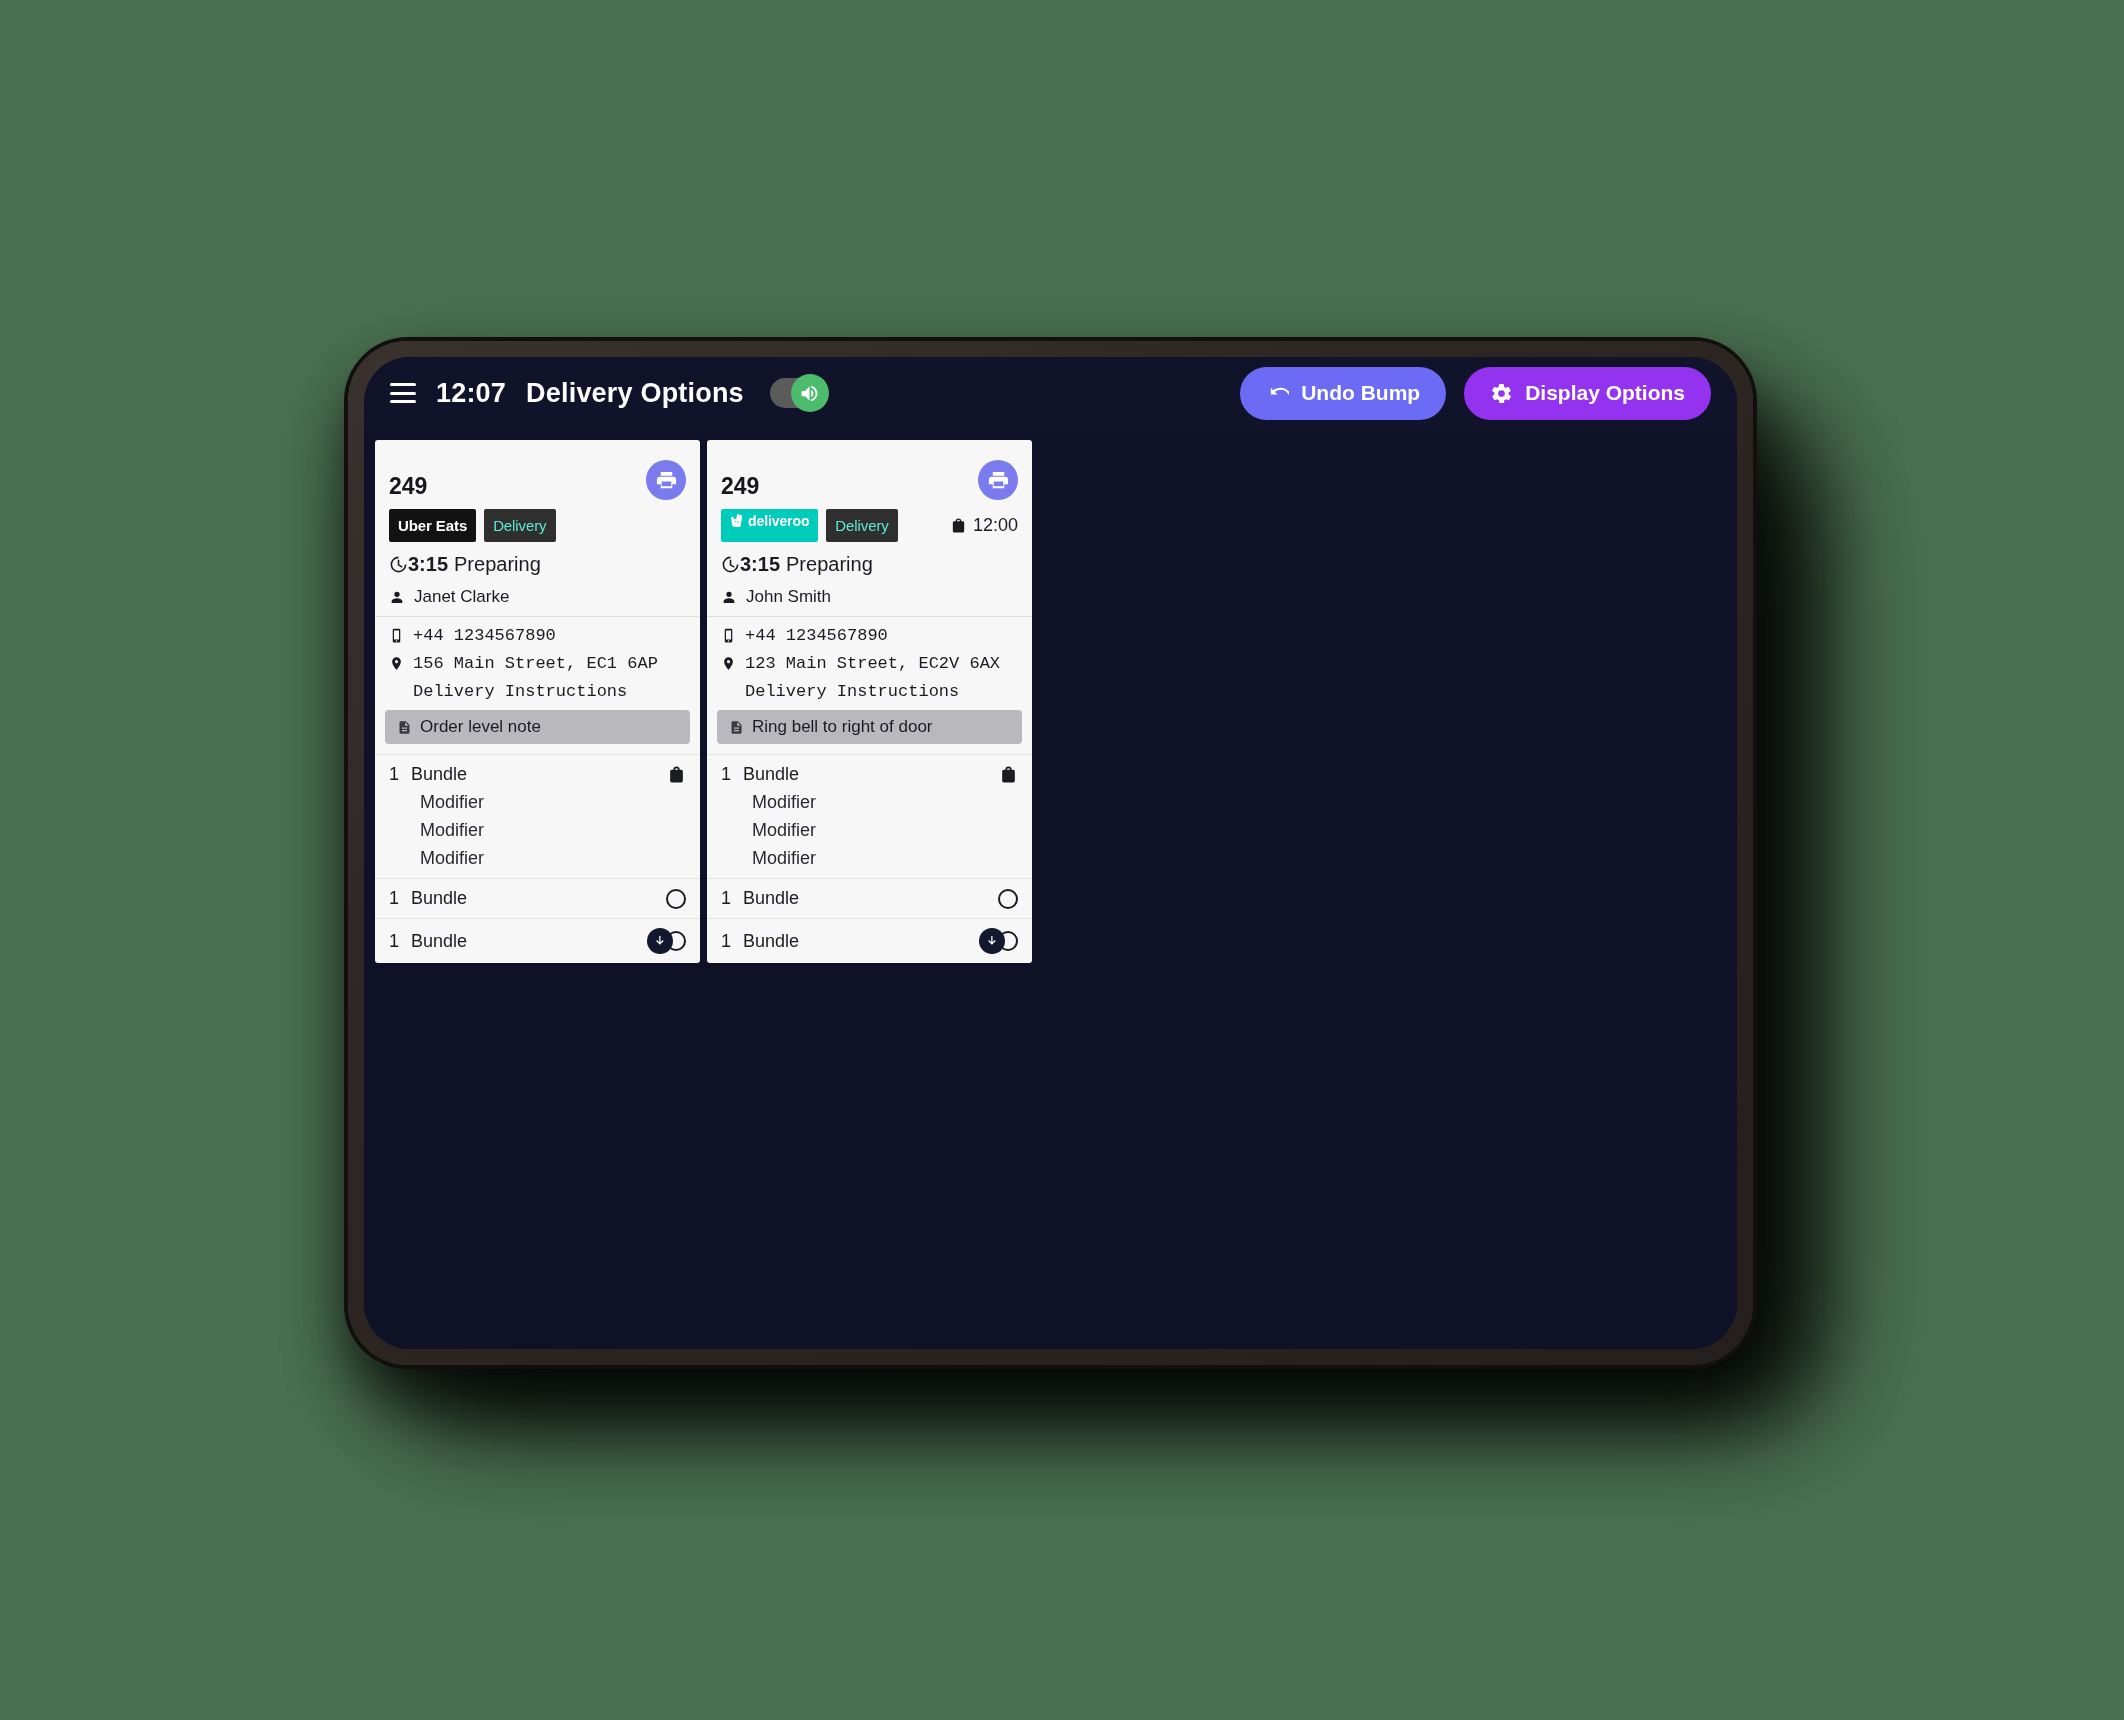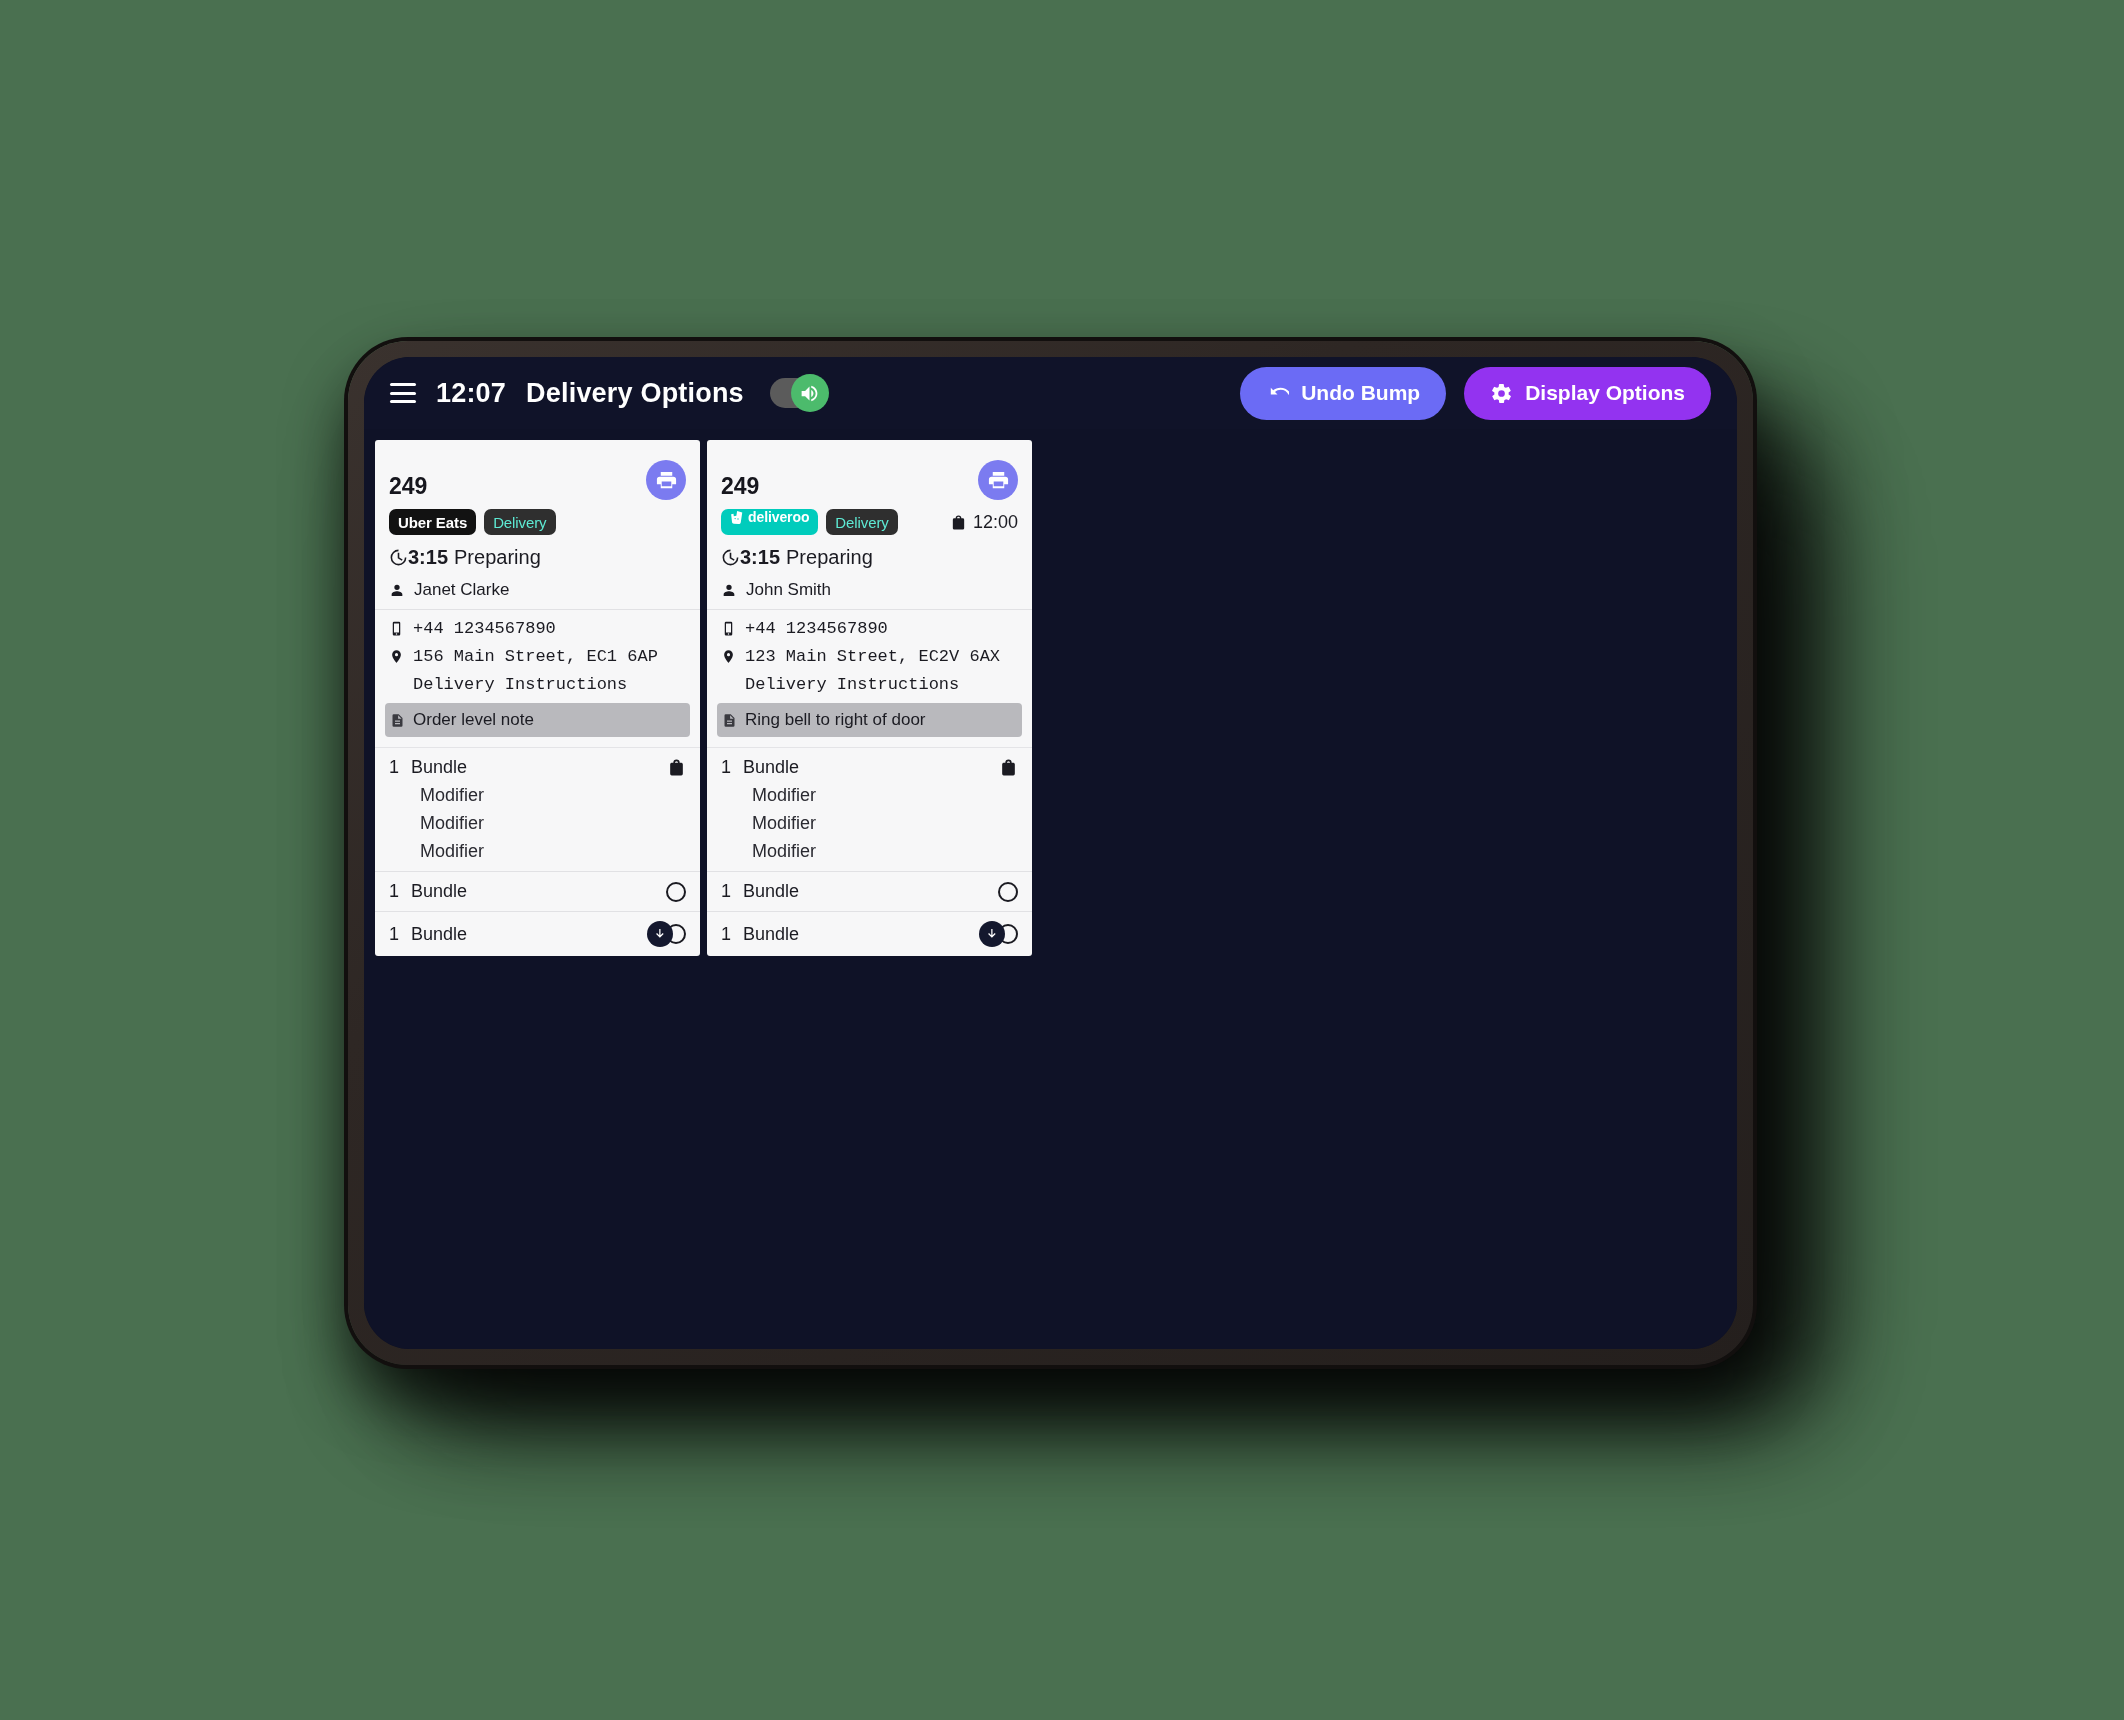--- a/index.html
+++ b/index.html
@@ -104,22 +104,22 @@
   .print-btn{
     margin-left:auto;
     width:40px; height:40px; border-radius:50%;
     background:#7b7bf0; border:none; cursor:pointer;
     display:flex; align-items:center; justify-content:center;
   }
   .print-btn svg{ width:23px; height:23px; fill:#fff; }
 
   .badge-row{ display:flex; align-items:center; gap:8px; margin-top:9px; }
   .badge{
-    height:26px; display:inline-flex; align-items:center; gap:5px;
-    padding:0 9px; border-radius:7px;
+    height:33px; display:inline-flex; align-items:center; gap:5px;
+    padding:0 9px; border-radius:2px;
     font-size:15px; font-weight:700; letter-spacing:-.1px;
   }
   .badge-ubereats{ background:#121212; color:#fff; }
   .badge-deliveroo{ background:#00ccbc; color:#fff; padding:0 9px 10px 7px; }
   .badge-deliveroo .roo{ width:15px; height:15px; fill:#fff; }
   .badge-deliveroo .roo-text{ font-size:14px; font-weight:700; }
   .badge-type{ background:#2f2f2f; color:#5eead4; font-weight:400; font-size:15px; }
   .bag-time{ margin-left:auto; display:flex; align-items:center; gap:6px; font-size:18px; color:#1b1b22; }
   .bag-time svg{ width:17px; height:17px; fill:#1b1b22; }
 
@@ -136,21 +136,21 @@
   .contact-block{ padding:9px 14px 0 14px;font-family:Liberation Mono, monospace; }
   .info-row{ display:flex; align-items:center; gap:9px; font-size:17px; margin-bottom:9px; }
   .info-row svg{ width:15px; height:15px; fill:#1b1b22; flex:0 0 15px; }
   .info-row.indent{ padding-left:24px; }
 
   .note-row{
     margin:2px 10px 0 10px;
     background:#b9b9bd;
     border-radius:4px;
     display:flex; align-items:center; gap:8px;
-    padding:7px 5px;
+    padding:7px 12px;
     font-size:17px;
   }
   .note-row svg{ width:15px; height:15px; fill:#3a3a40; }
 
   .items-block{ margin-top:10px; }
   .item-group{ border-top:1px solid #e1e1e4; padding:9px 14px 9px 14px; }
   .item-group:first-child{ border-top:1px solid #e4e4e7; }
   .item-line{ display:flex; align-items:center; font-size:18px; }
   .item-qty{ width:22px; flex:0 0 22px; }
   .item-name{ flex:1; }

